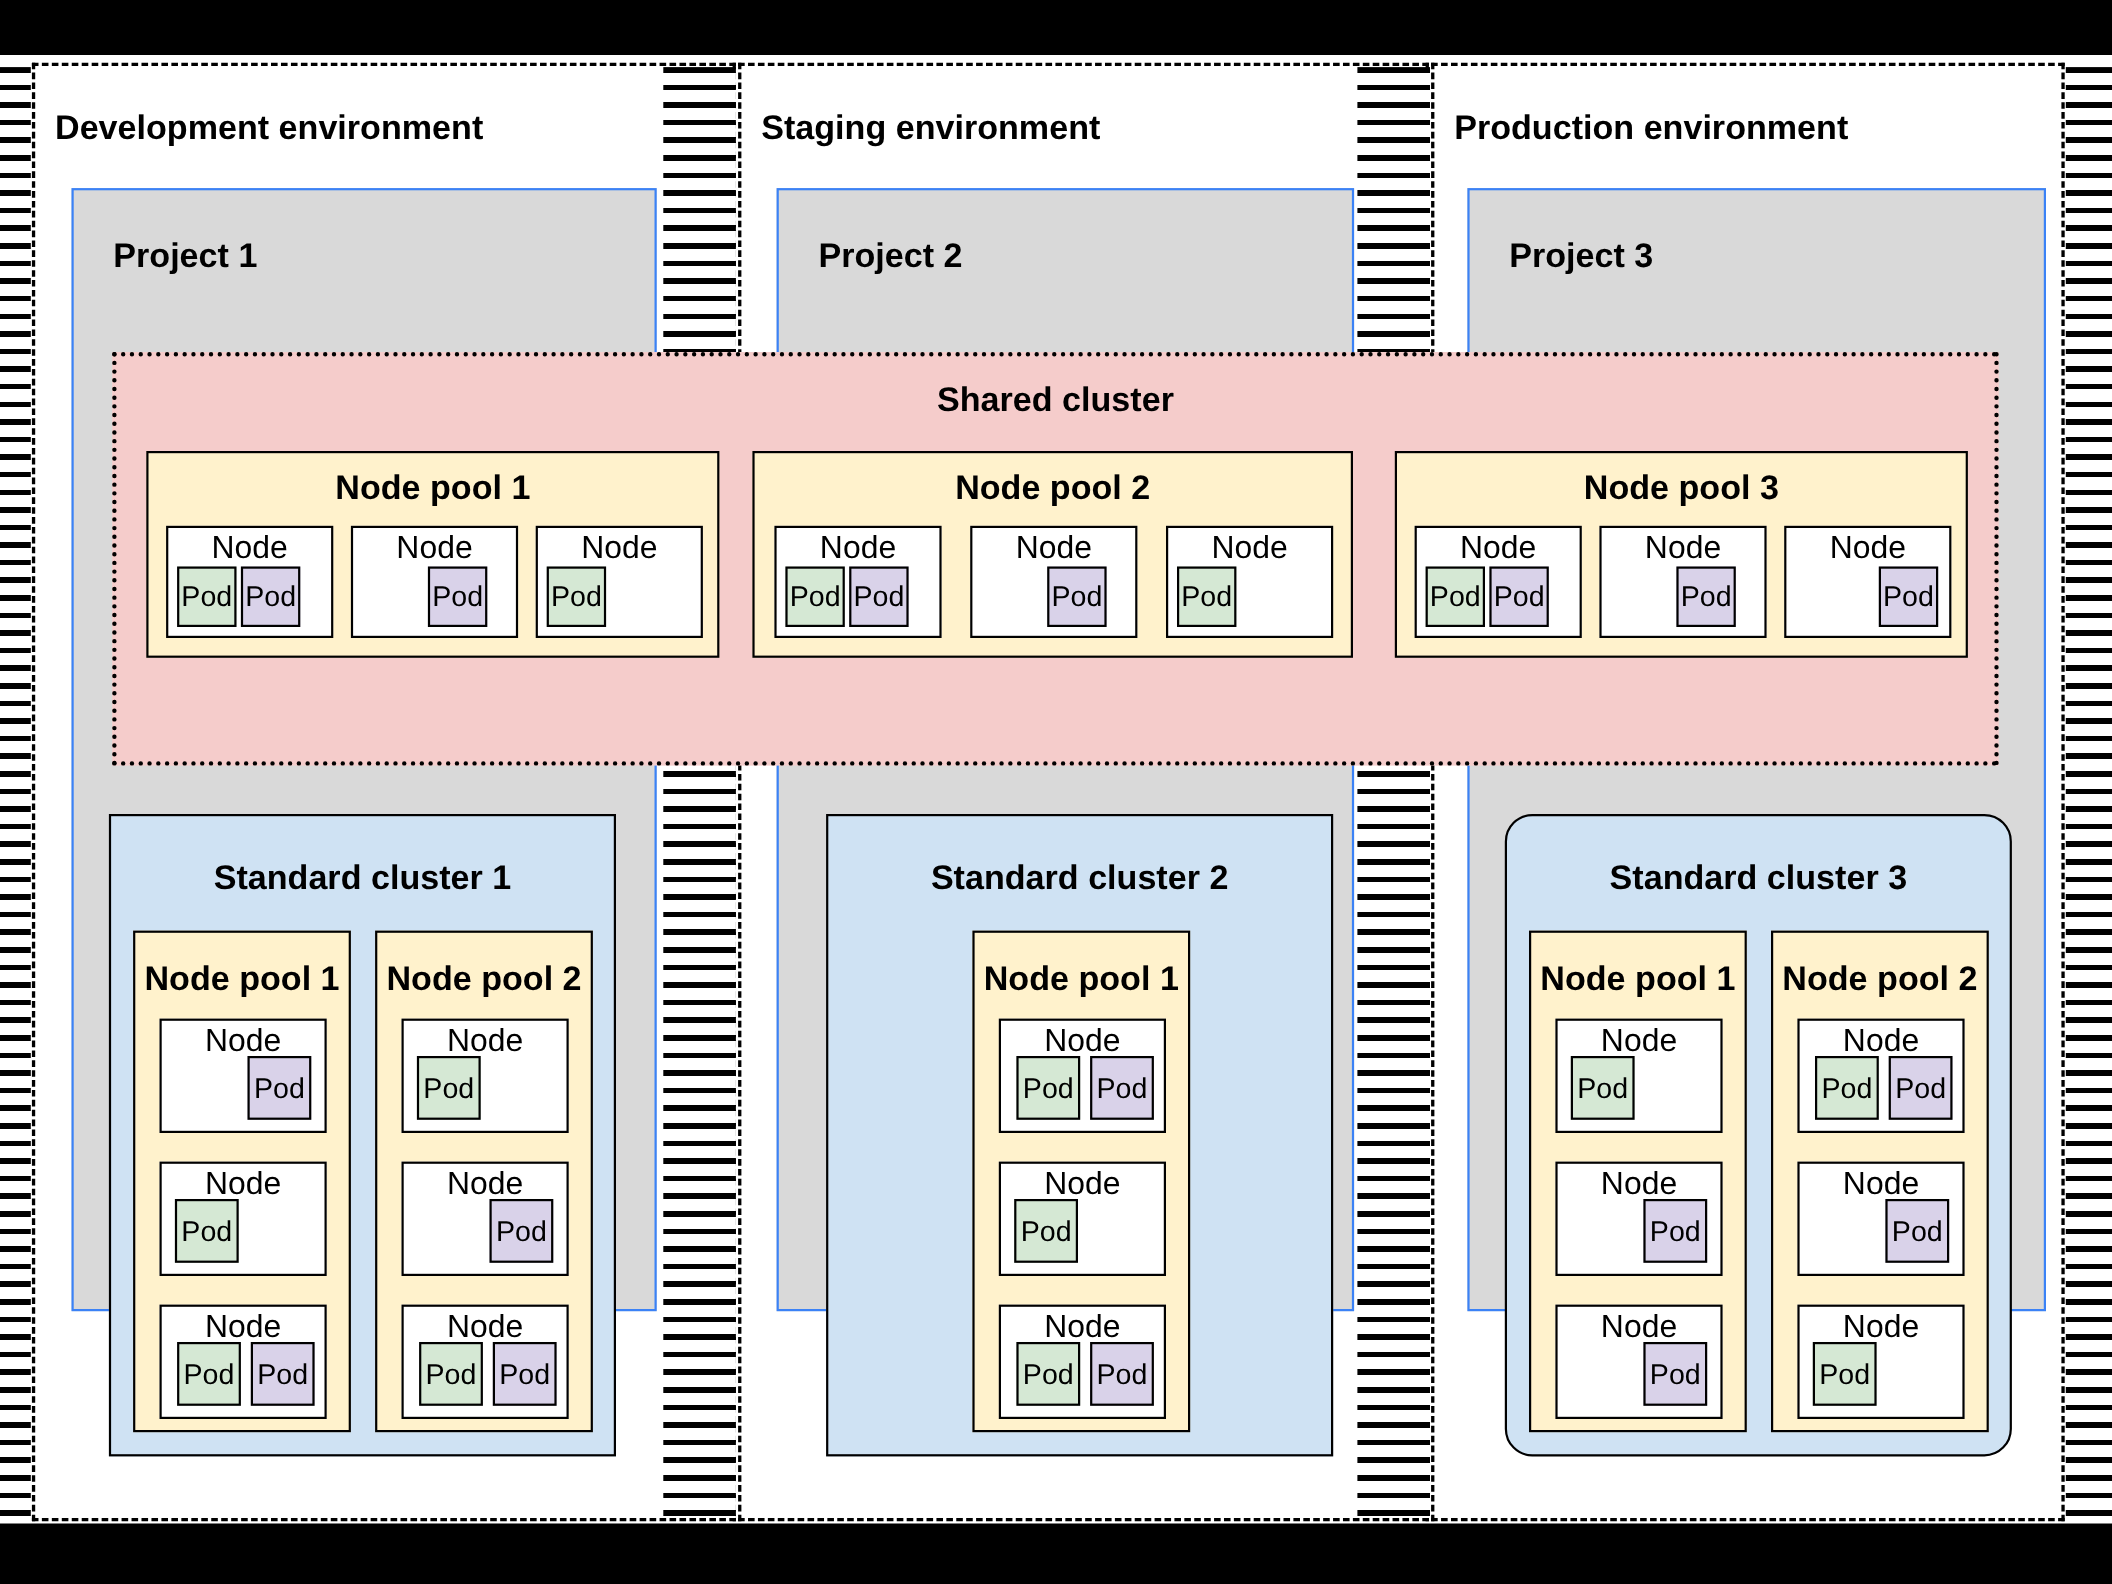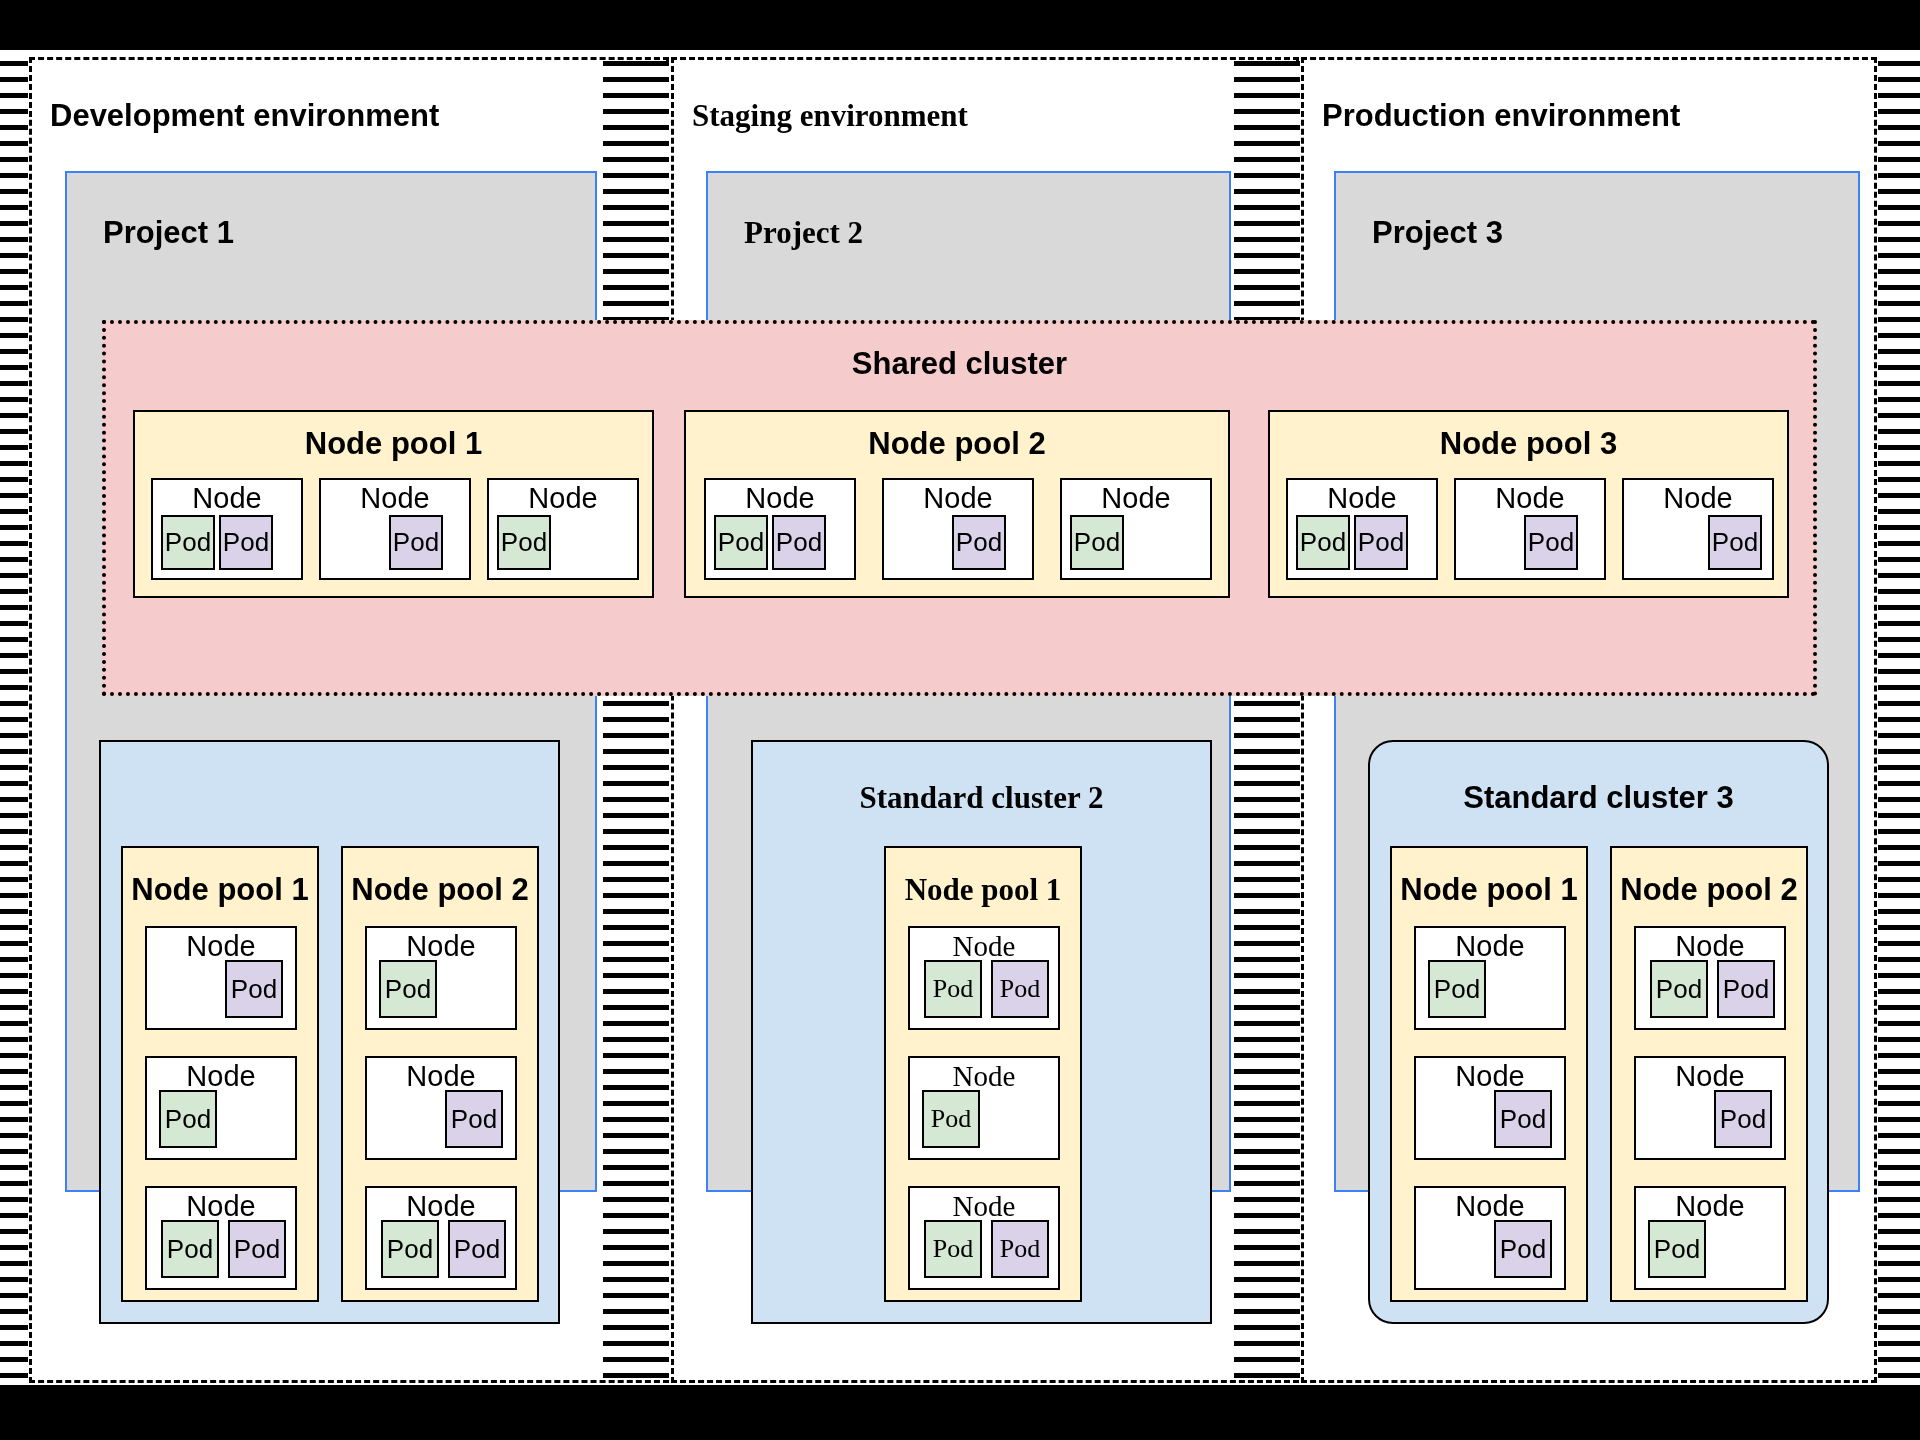--- a/index.html
+++ b/index.html
@@ -5,21 +5,21 @@
   html,body{margin:0;padding:0;background:#000;}
   .canvas{position:relative;width:1920px;height:1440px;background:#fff;overflow:hidden;
           font-family:"Liberation Sans",sans-serif;color:#000;padding-left:44px;}
   .bar{position:absolute;left:0;width:1920px;background:#000;z-index:20;}
   .bar-top{top:0;height:50px;}
   .bar-bottom{top:1385px;height:55px;}
 
   
   .env{position:absolute;top:57px;height:1326px;border:3px dashed #000;box-sizing:border-box;z-index:1;}
   .env-0{left:29px;width:640px;}
-  .env-1{left:671px;width:628px;font-family:Liberation Serif, serif;}
+  .env-1{left:671px;width:628px;}
   .env-2{left:1301px;width:576px;}
   .env-label{position:absolute;left:18px;top:38px;font-size:31px;font-weight:bold;white-space:nowrap;}
 
   
   .hatch{position:absolute;top:61px;height:1319px;z-index:5;
          background:repeating-linear-gradient(to bottom,#000 0 5px,#fff 5px 16px);}
   .hatch-a{left:0;width:28px;}
   .hatch-b{left:603px;width:66px;}
   .hatch-c{left:1234px;width:66px;}
   .hatch-d{left:1878px;width:42px;}
@@ -93,20 +93,21 @@
 <div class="canvas" id="canvas">
   <div class="bar bar-top"></div>
   <div class="bar bar-bottom"></div>
 
   <div id="env-layer">
       <div class="env env-0">
         <div class="env-label">Development environment</div>
         <div class="project" style="background: rgb(217, 217, 217);">
           <div class="project-label">Project 1</div>
           <div class="std-cluster pools-2" style="background: rgb(207, 226, 243);">
+            <div class="cluster-title">Standard cluster 1</div>
             <div class="std-pool std-pool-0" style="background: rgb(255, 242, 204);">
               <div class="pool-title">Node pool 1</div>
               <div class="std-node n-0 lay-right">
                 <div class="node-label">Node</div>
                 <div class="pod p-0" style="background: rgb(217, 210, 233);">Pod</div>
               </div>
               <div class="std-node n-1 lay-left">
                 <div class="node-label">Node</div>
                 <div class="pod p-0" style="background: rgb(213, 232, 212);">Pod</div>
               </div>

